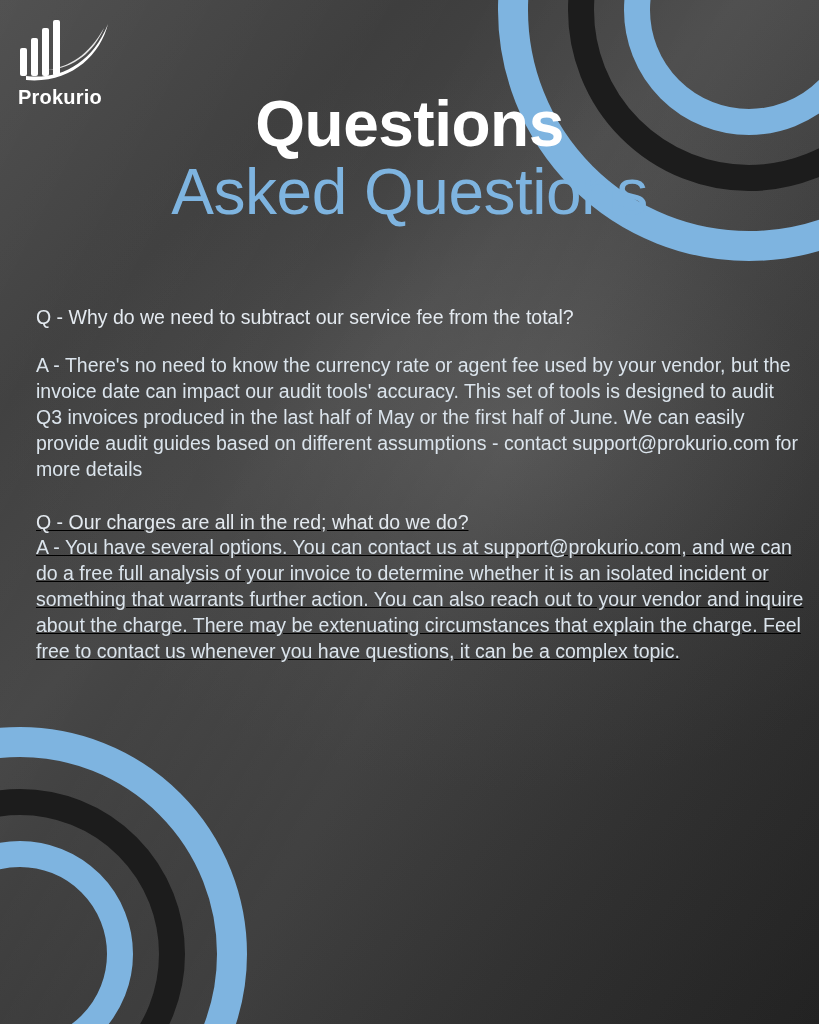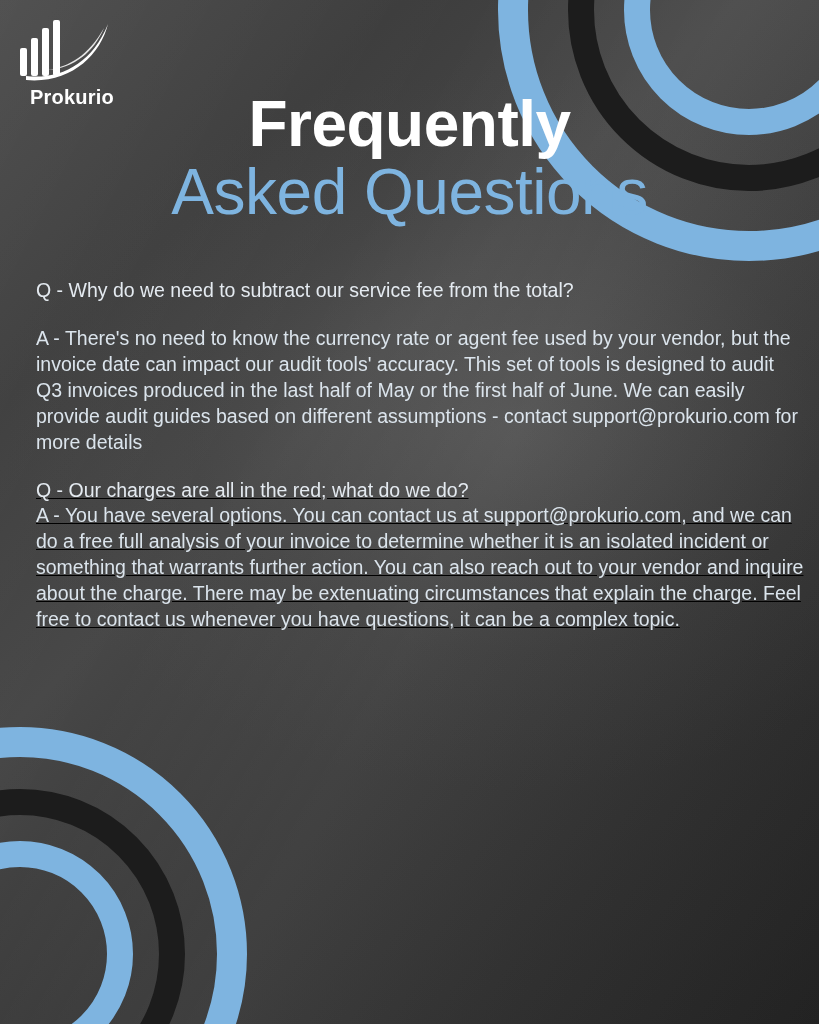--- a/index.html
+++ b/index.html
@@ -50,21 +50,21 @@
   .logo {
     position: absolute;
     left: 8px;
     top: 10px;
     width: 120px;
     height: 100px;
   }
   .logo svg { display: block; }
   .logo-word {
     position: absolute;
-    left: 22px;
+    left: 10px;
     top: 76px;
     color: #ffffff;
     font-size: 20px;
     font-weight: bold;
     letter-spacing: 0.2px;
   }
 
   
   .title-block {
     position: absolute;
@@ -99,21 +99,21 @@
   .qa {
     margin-bottom: 22px;
   }
   .qa:last-child { margin-bottom: 0; text-decoration: underline; }
   .q, .a {
     color: #dfe7ee;
     font-size: 19.5px;
     line-height: 1.33;
     margin: 0;
   }
-  .q { color: #e4eaf0; }
+  .q { color: #e4eaf0; margin-top: 27px; }
   .a { color: #dbe4ec; }
 </style>
 </head>
 <body>
 
 <div class="page">
 
   <div class="sheen"></div>
 
   <div class="ring-tr">
@@ -140,21 +140,21 @@
         <rect x="34" y="18" width="7" height="48" rx="2"></rect>
         <rect x="45" y="10" width="7" height="56" rx="2"></rect>
       </g>
       <path d="M18 66 C 52 70, 84 54, 100 14 C 92 46, 62 74, 18 70 Z" fill="#ffffff"></path>
       <path d="M40 60 C 66 58, 86 42, 96 18 C 80 46, 62 56, 40 60 Z" fill="#ffffff" opacity="0.85"></path>
     </svg>
     <div class="logo-word">Prokurio</div>
   </div>
 
   <div class="title-block">
-    <div class="title-line1">Frequently</div>
+    <div class="title-line1">Questions</div>
     <div class="title-line2">Asked Questions</div>
   </div>
 
   <div class="faq">
 
     <div class="qa">
       <p class="q">Q - Why do we need to subtract our service fee from the total?</p>
     </div>
 
     <div class="qa">

